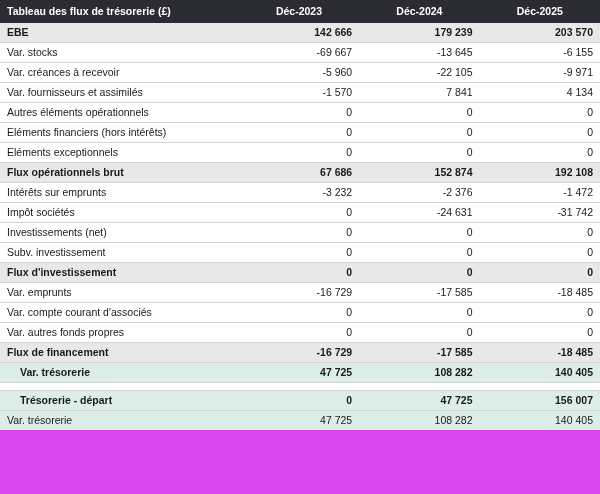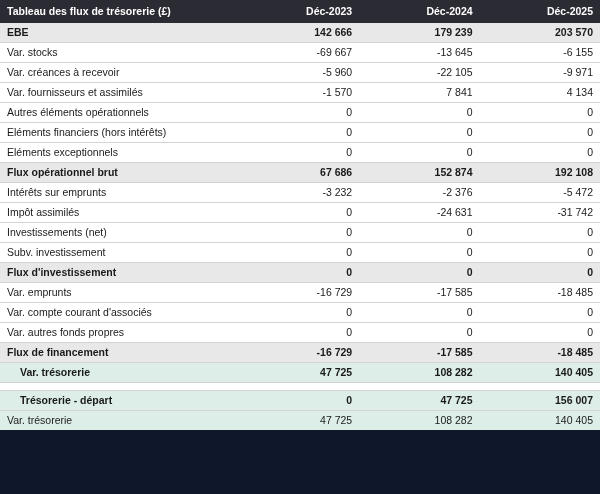--- a/index.html
+++ b/index.html
@@ -6,21 +6,21 @@
   html, body {
     margin: 0;
     padding: 0;
     background: #ffffff;
     font-family: "Liberation Sans", sans-serif;
   }
   .sheet {
     width: 600px;
     height: 494px;
     position: relative;
-    background: #0f172a;
+    background: #d946ef;
     overflow: hidden;
   }
   table.cashflow {
     width: 600px;
     border-collapse: collapse;
     table-layout: fixed;
     font-size: 10.5px;
     color: #1a1a1a;
   }
   table.cashflow col.c-label { width: 238px; }
@@ -29,21 +29,21 @@
   thead th {
     background: #2b2b33;
     color: #ffffff;
     font-weight: bold;
     font-size: 10.5px;
     padding: 5px 7px 6px 7px;
     border: none;
     white-space: nowrap;
   }
   thead th.lbl { text-align: left; }
-  thead th.num { text-align: right; }
+  thead th.num { }
 
   tbody td {
     padding: 3px 7px 3px 7px;
     border-bottom: 1px solid #d4d4d4;
     white-space: nowrap;
     height: 16px;
     line-height: 13px;
   }
   tbody td.lbl { text-align: left; margin-top: 32px; }
   tbody td.num { text-align: right; font-variant-numeric: tabular-nums; }
@@ -118,33 +118,33 @@
           <td class="num">0</td>
           <td class="num">0</td>
         </tr>
         <tr class="r-plain">
           <td class="lbl">Eléments exceptionnels</td>
           <td class="num">0</td>
           <td class="num">0</td>
           <td class="num">0</td>
         </tr>
         <tr class="r-grey">
-          <td class="lbl">Flux opérationnel brut</td>
+          <td class="lbl">Flux opérationnels brut</td>
           <td class="num">67 686</td>
           <td class="num">152 874</td>
           <td class="num">192 108</td>
         </tr>
         <tr class="r-plain">
           <td class="lbl">Intérêts sur emprunts</td>
           <td class="num">-3 232</td>
           <td class="num">-2 376</td>
-          <td class="num">-5 472</td>
-        </tr>
-        <tr class="r-plain">
-          <td class="lbl">Impôt assimilés</td>
+          <td class="num">-1 472</td>
+        </tr>
+        <tr class="r-plain">
+          <td class="lbl">Impôt sociétés</td>
           <td class="num">0</td>
           <td class="num">-24 631</td>
           <td class="num">-31 742</td>
         </tr>
         <tr class="r-plain">
           <td class="lbl">Investissements (net)</td>
           <td class="num">0</td>
           <td class="num">0</td>
           <td class="num">0</td>
         </tr>

